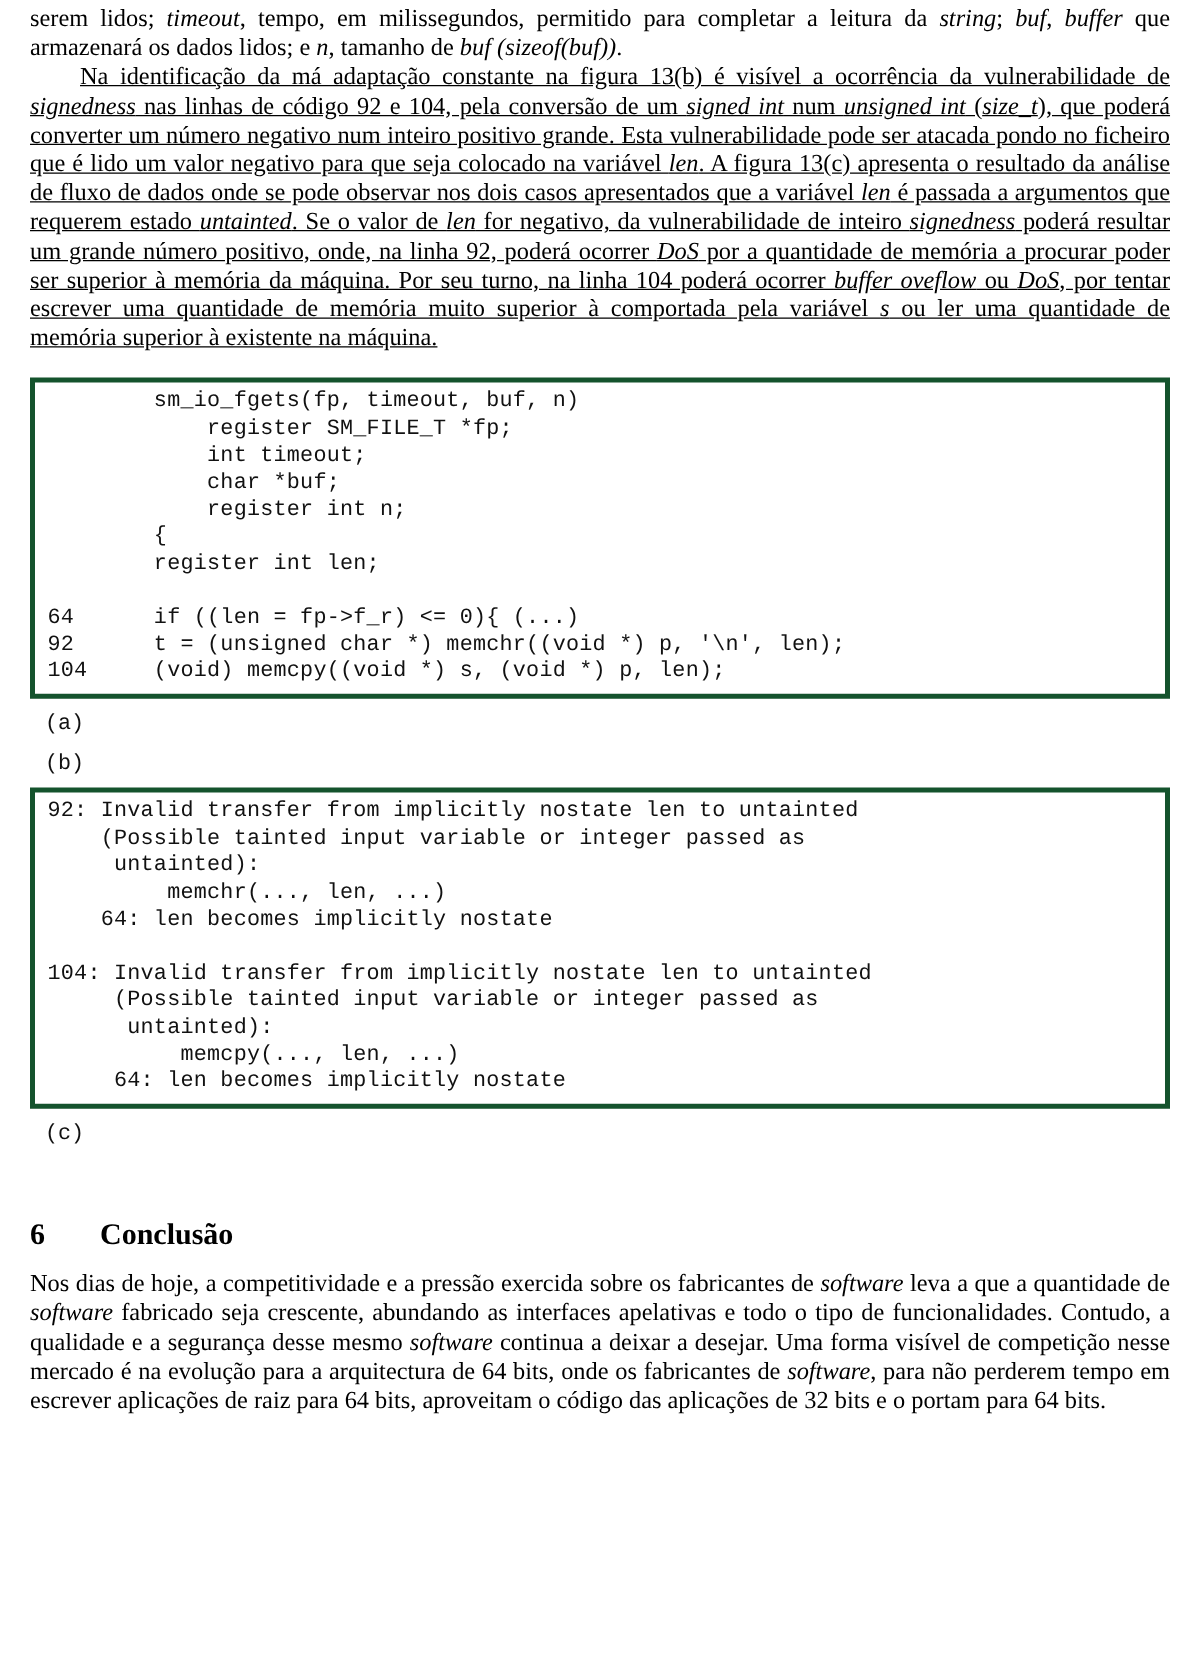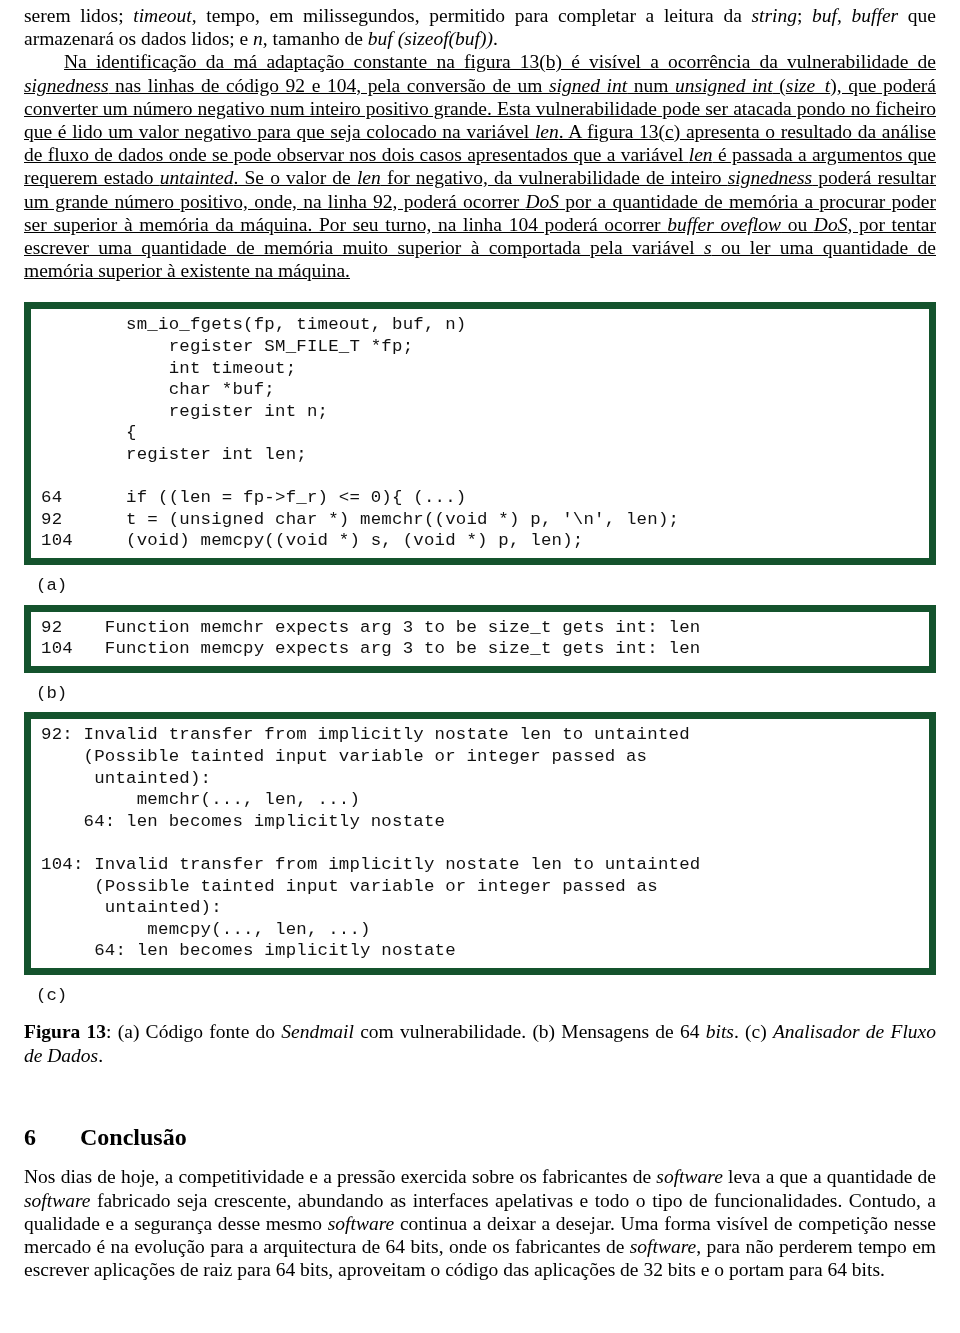--- a/index.html
+++ b/index.html
@@ -35,21 +35,21 @@
   }
   .prose.indent { text-indent: 40px; text-decoration: underline; }
   i, .it { font-style: italic; }
 
   
   .figure-area {
     margin-top: 20px;
     padding-left: 0px;
   }
   .codebox {
-    border: 7px solid #14532d;
+    border: 4px solid #14532d;
     background: #ffffff;
     padding: 5px 6px 6px 10px;
     margin: 0 0 0 0;
     width: 912px;
   }
   pre.code {
     margin: 0;
     padding: 0;
     font-family: "Liberation Mono", "DejaVu Sans Mono", monospace;
     font-size: 17.4px;
@@ -109,42 +109,37 @@
             register int n;
         {
         register int len;
 
 64      if ((len = fp-&gt;f_r) &lt;= 0){ (...)
 92      t = (unsigned char *) memchr((void *) p, '\n', len);
 104     (void) memcpy((void *) s, (void *) p, len);</pre>
     </div>
     <div class="sublabel">(a)</div>
 
-    <div class="codebox">
-      <pre class="code">92    Function memchr expects arg 3 to be size_t gets int: len
-104   Function memcpy expects arg 3 to be size_t gets int: len</pre>
-    </div>
     <div class="sublabel">(b)</div>
 
     <div class="codebox">
       <pre class="code">92: Invalid transfer from implicitly nostate len to untainted
     (Possible tainted input variable or integer passed as
      untainted):
          memchr(..., len, ...)
     64: len becomes implicitly nostate
 
 104: Invalid transfer from implicitly nostate len to untainted
      (Possible tainted input variable or integer passed as
       untainted):
           memcpy(..., len, ...)
      64: len becomes implicitly nostate</pre>
     </div>
     <div class="sublabel">(c)</div>
 
-    <p class="caption prose"><b>Figura 13</b><span>: (a) Código fonte do </span><i>Sendmail</i><span> com vulnerabilidade. (b) Mensagens de 64 </span><i>bits</i><span>. (c) </span><i>Analisador de Fluxo de Dados</i><span>.</span></p>
   </div>
 
   <h2 class="section-head">
     <span class="num">6</span>
     <span class="ttl">Conclusão</span>
   </h2>
 
   <div class="concl-body">
     <p class="prose"><span>Nos dias de hoje, a competitividade e a pressão exercida sobre os fabricantes de </span><i>software</i><span> leva a que a quantidade de </span><i>software</i><span> fabricado seja crescente, abundando as interfaces apelativas e todo o tipo de funcionalidades. Contudo, a qualidade e a segurança desse mesmo </span><i>software</i><span> continua a deixar a desejar. Uma forma visível de competição nesse mercado é na evolução para a arquitectura de 64 bits, onde os fabricantes de </span><i>software</i><span>, para não perderem tempo em escrever aplicações de raiz para 64 bits, aproveitam o código das aplicações de 32 bits e o portam para 64 bits.</span></p>
   </div>

